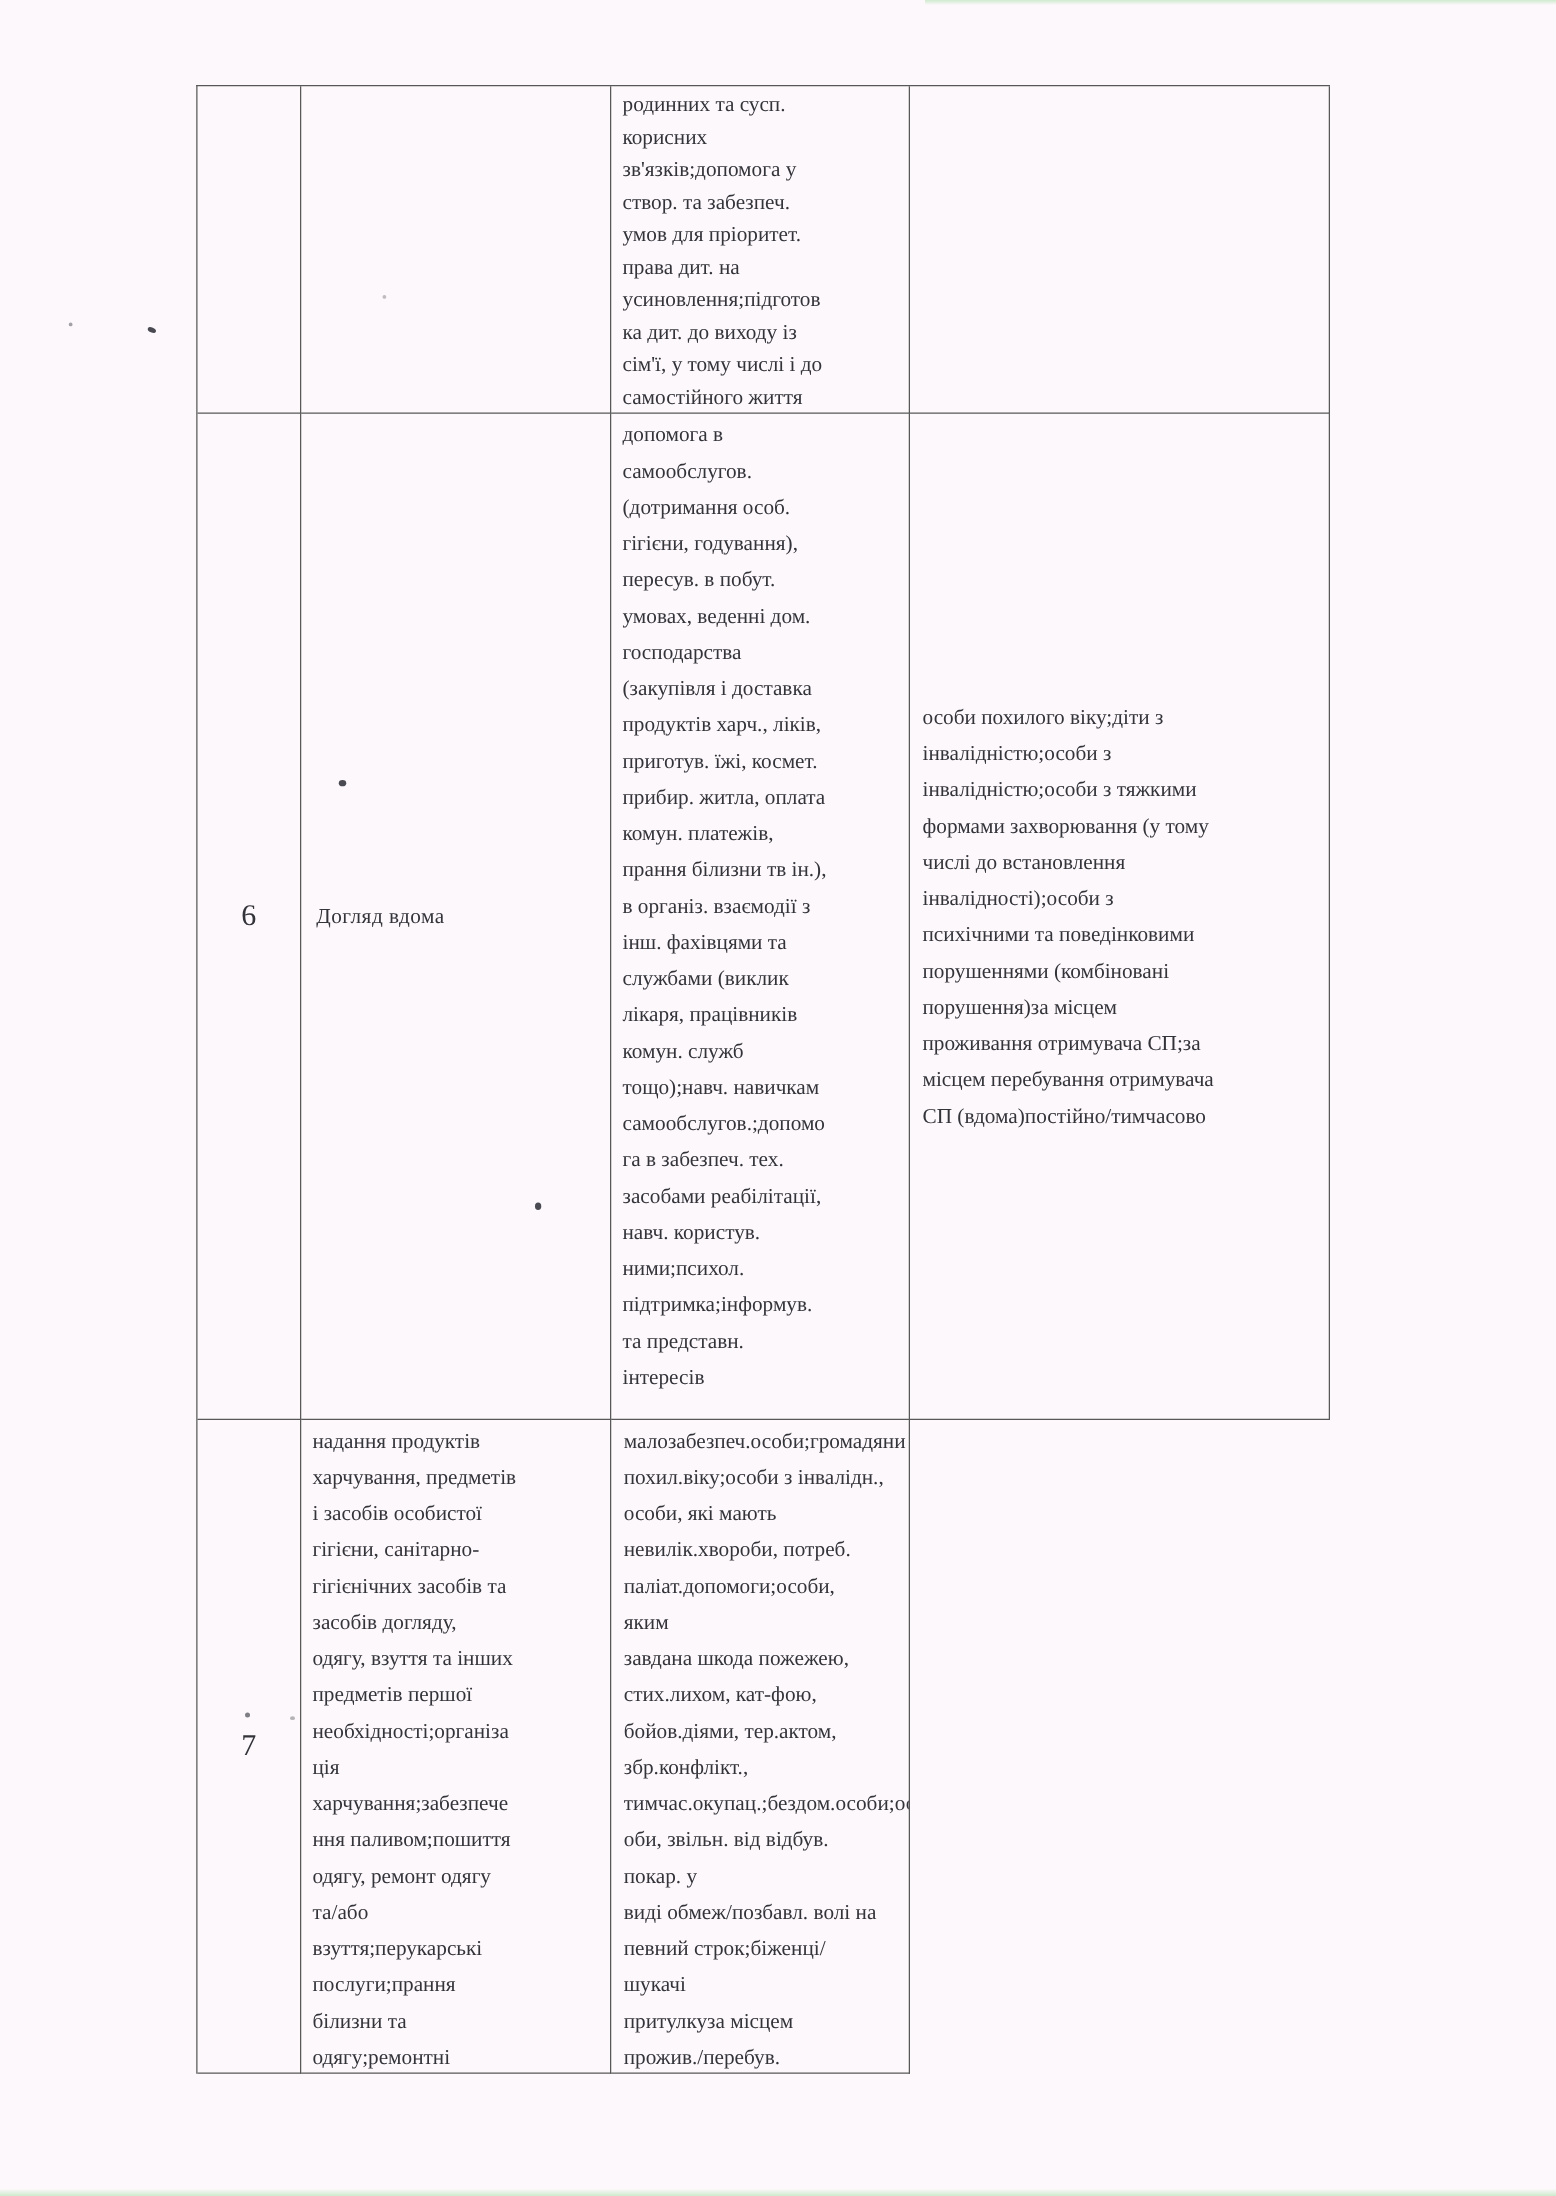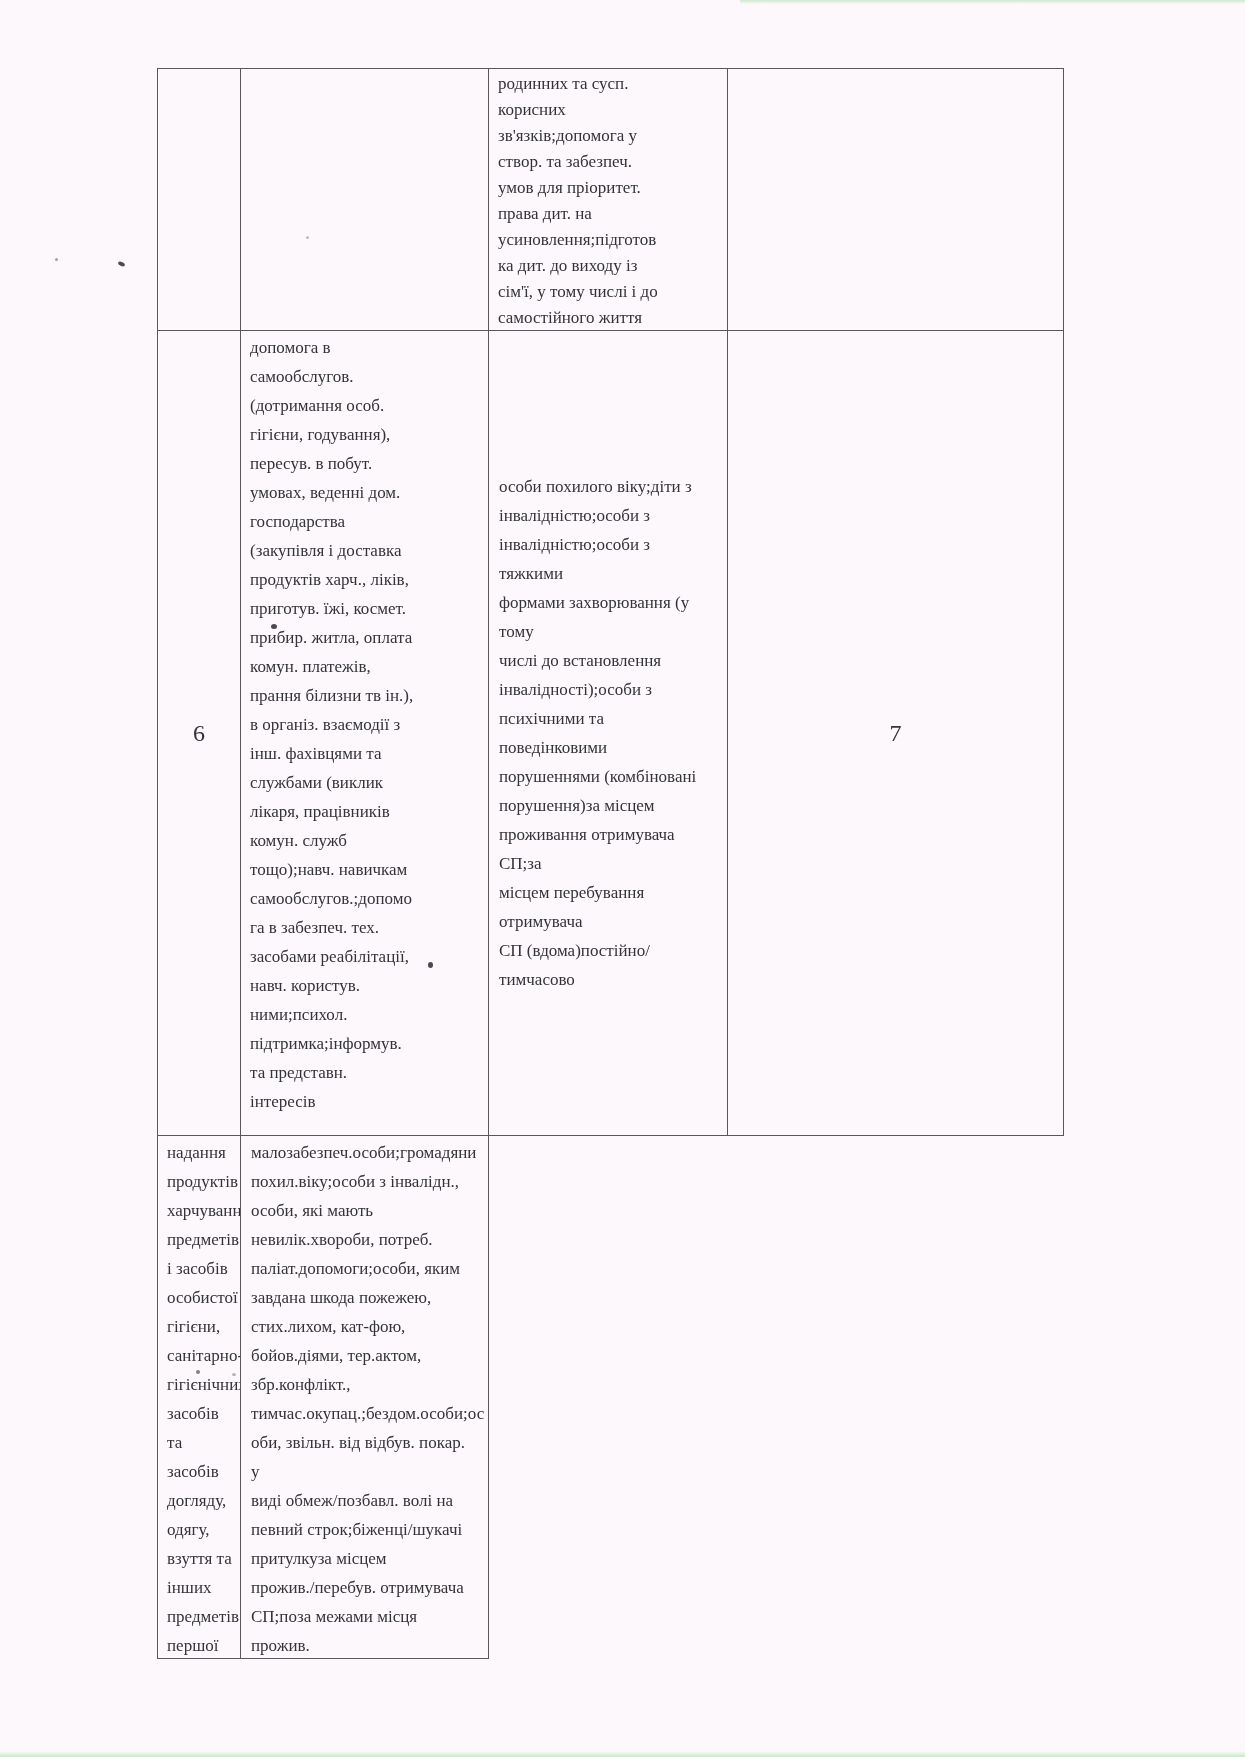--- a/index.html
+++ b/index.html
@@ -87,20 +87,21 @@
 створ. та забезпеч.
 умов для пріоритет.
 права дит. на
 усиновлення;підготов
 ка дит. до виходу із
 сім'ї, у тому числі і до
 самостійного життя</div>
     <div class="cell cell-recipients"></div>
 
     <div class="cell cell-num">6</div>
+    <div class="cell cell-name">Догляд вдома</div>
     <div class="cell cell-desc">допомога в
 самообслугов.
 (дотримання особ.
 гігієни, годування),
 пересув. в побут.
 умовах, веденні дом.
 господарства
 (закупівля і доставка
 продуктів харч., ліків,
 приготув. їжі, космет.

